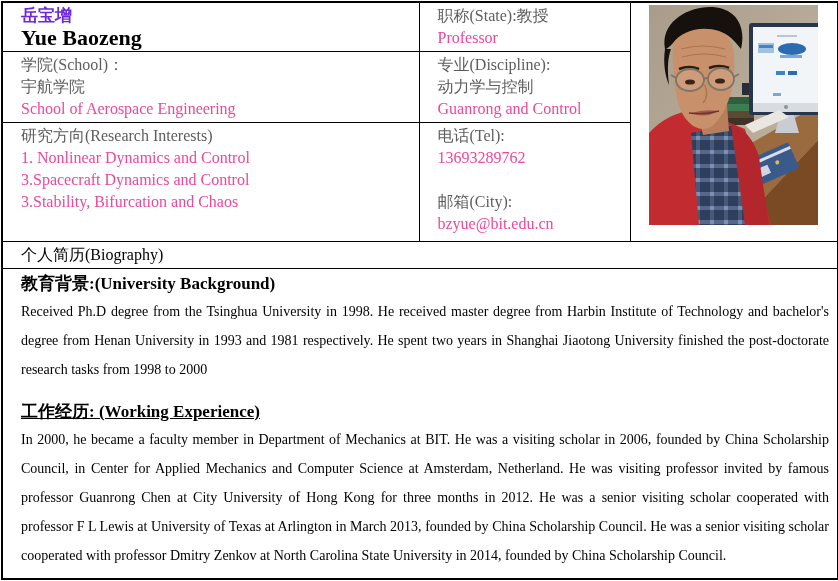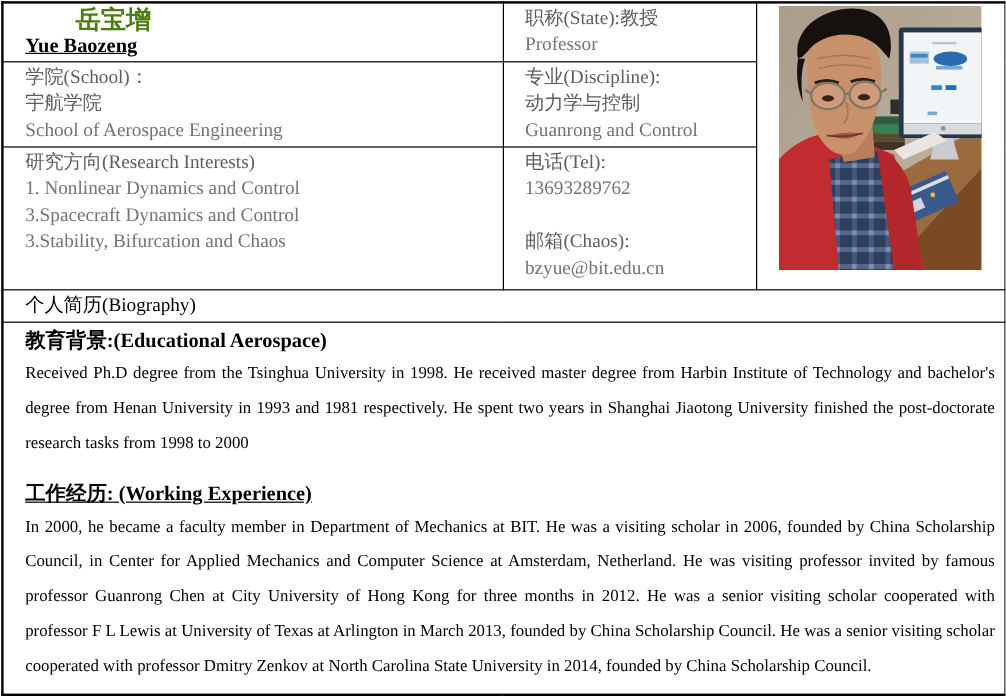--- a/index.html
+++ b/index.html
@@ -15,24 +15,24 @@
   }
   table.profile td {
     border: 1px solid #000;
     vertical-align: top;
     padding: 2px 8px 2px 18px;
     font-size: 16px; line-height: 22px; color: #000;
     overflow: hidden;
   }
   td.c2 { padding-left: 9px; }
   td.photo-cell { padding: 6px 10px 6px 13px; }
-  .name-cn { font-weight: bold; font-size: 21px; color: #4d7c0f; margin-left: 42px; }
-  .name-en { font-weight: bold; font-size: 17px; color: #000; text-decoration: underline; }
+  .name-cn { font-weight: bold; font-size: 17px; color: #6d28d9; }
+  .name-en { font-weight: bold; font-size: 22px; color: #000; }
   .lbl { color: #5d5d5d; }
-  .val { color: #737373; }
+  .val { color: #ec4899; }
   .gap-line { height: 22px; }
   td.banner-cell {
     padding: 1px 8px 1px 13px;
     color: #616161; font-size: 16px; line-height: 20px;
   }
   td.bio-cell { padding: 5px 13px 2px 13px; }
   .bio-heading {
     font-weight: bold; font-size: 17px; line-height: 26px; color: #000;
   }
   .bio-heading.work { margin-top: 15px; text-decoration: underline; }
@@ -169,32 +169,32 @@
       <td>
         <div class="lbl">研究方向(Research Interests)</div>
         <div class="val">1. Nonlinear Dynamics and Control</div>
         <div class="val">3.Spacecraft Dynamics and Control</div>
         <div class="val">3.Stability, Bifurcation and Chaos</div>
       </td>
       <td class="c2">
         <div class="lbl">电话(Tel):</div>
         <div class="val">13693289762</div>
         <div class="gap-line"></div>
-        <div class="lbl">邮箱(Chaos):</div>
+        <div class="lbl">邮箱(City):</div>
         <div class="val">bzyue@bit.edu.cn</div>
       </td>
     </tr>
 
     <tr style="height:23px;">
       <td class="banner-cell" colspan="3">个人简历(Biography)</td>
     </tr>
 
     <tr>
       <td class="bio-cell" colspan="3">
-        <div class="bio-heading">教育背景:(Educational Aerospace)</div>
+        <div class="bio-heading">教育背景:(University Background)</div>
         <p class="bio-text">Received Ph.D degree from the Tsinghua University in 1998. He received master degree from Harbin Institute of Technology and bachelor's degree from Henan University in 1993 and 1981 respectively. He spent two years in Shanghai Jiaotong University finished the post-doctorate research tasks from 1998 to 2000</p>
         <div class="bio-heading work">工作经历: (Working Experience)</div>
         <p class="bio-text">In 2000, he became a faculty member in Department of Mechanics at BIT. He was a visiting scholar in 2006, founded by China Scholarship Council, in Center for Applied Mechanics and Computer Science at Amsterdam, Netherland. He was visiting professor invited by famous professor Guanrong Chen at City University of Hong Kong for three months in 2012. He was a senior visiting scholar cooperated with professor F L Lewis at University of Texas at Arlington in March 2013, founded by China Scholarship Council. He was a senior visiting scholar cooperated with professor Dmitry Zenkov at North Carolina State University in 2014, founded by China Scholarship Council.</p>
       </td>
     </tr>
   </tbody>
     </table>
 </div>
 
 </body></html>

